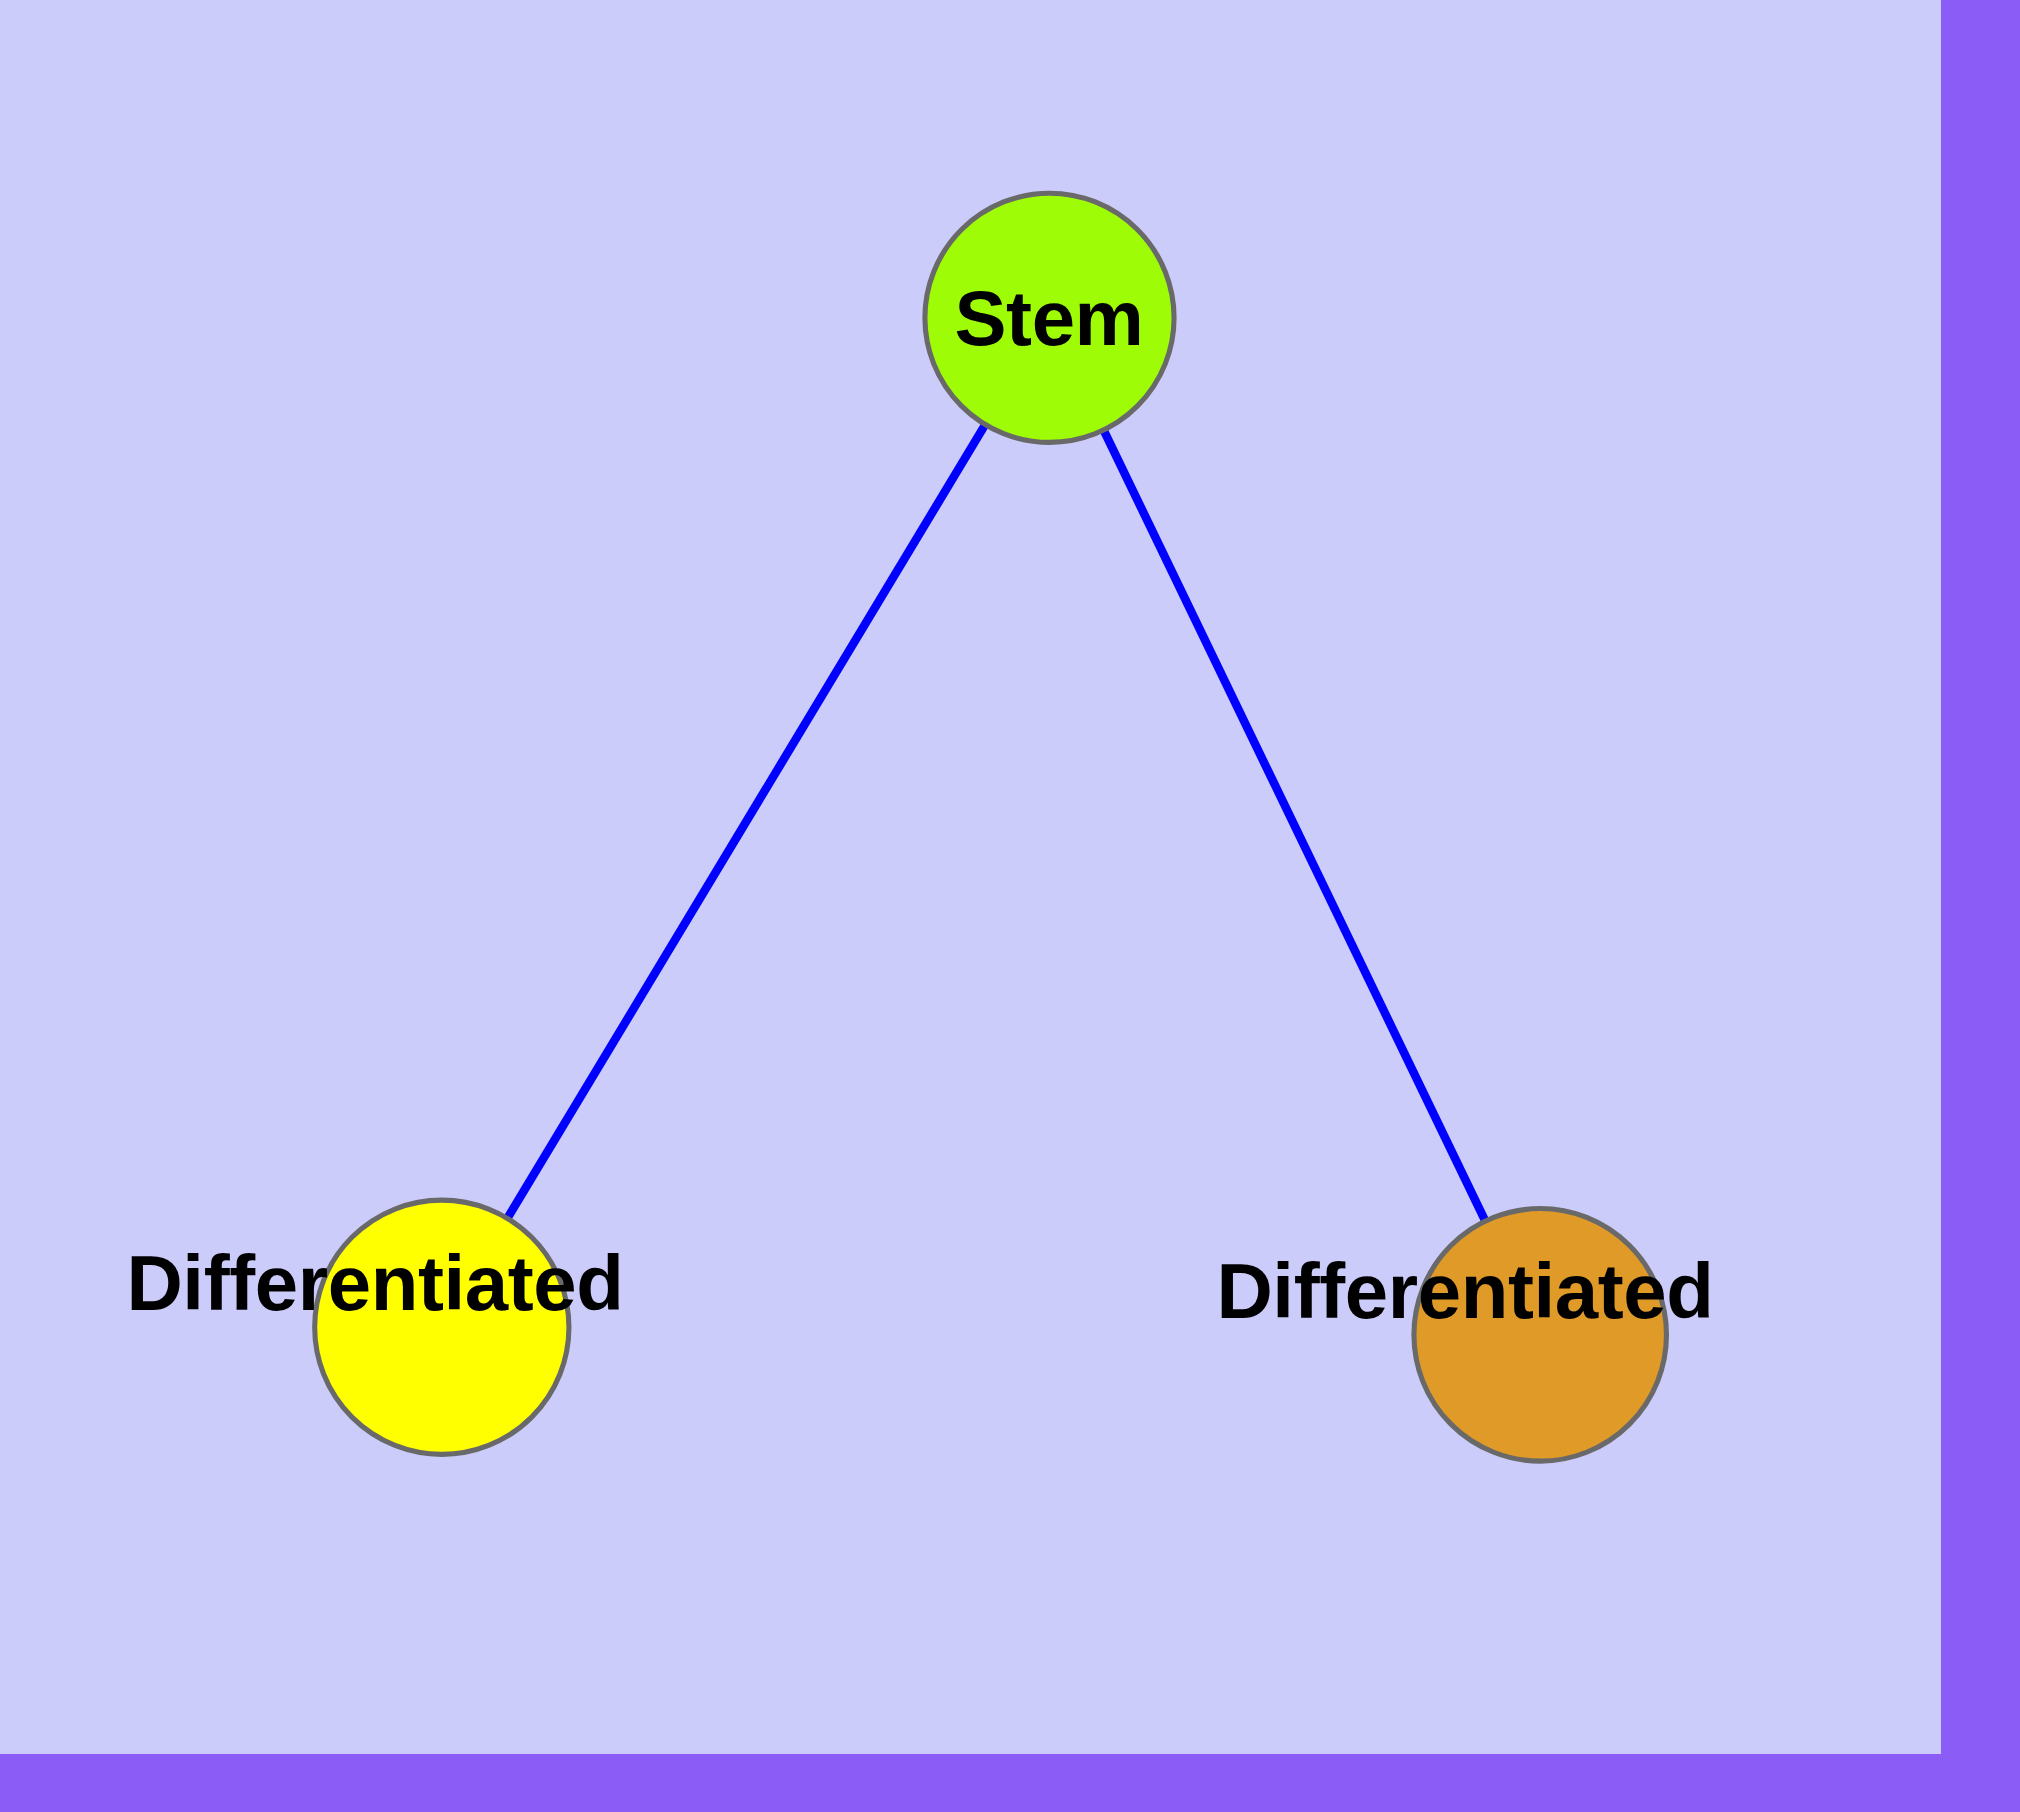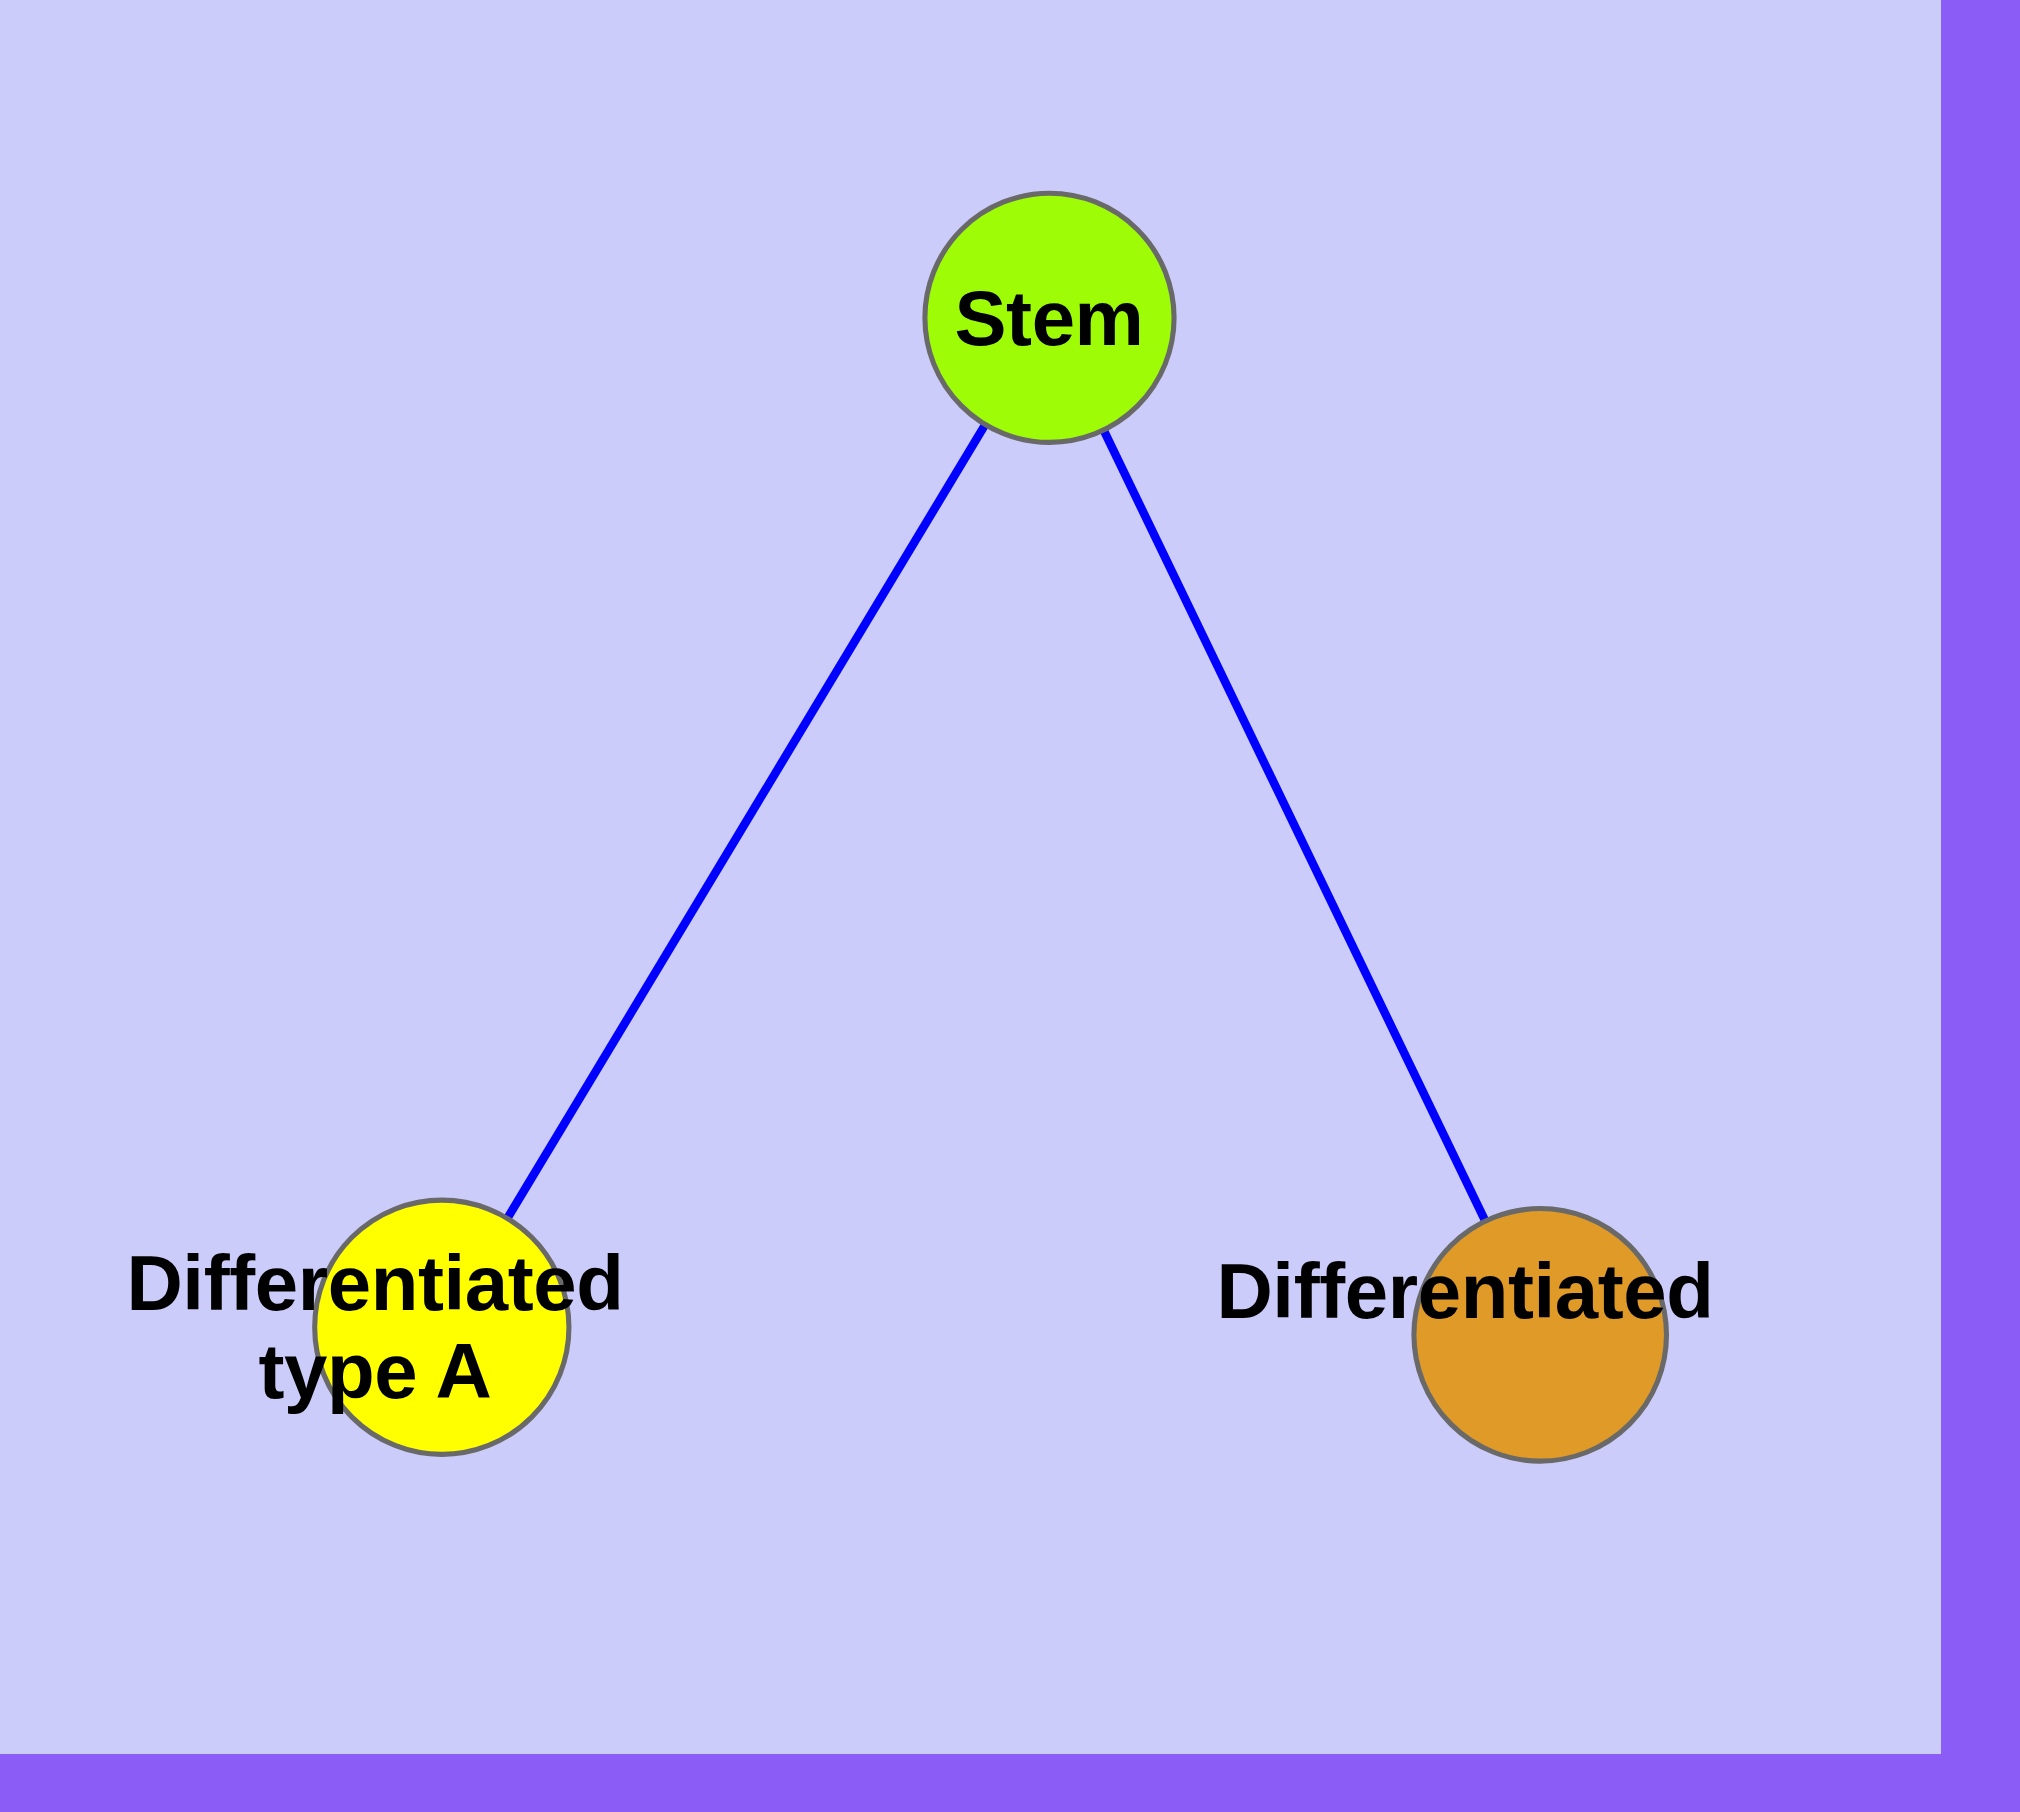--- a/index.html
+++ b/index.html
@@ -72,18 +72,18 @@
     </g>
     <g>
       <circle cx="1238" cy="375" r="147" fill="#9efd06" stroke="#696969" stroke-width="6"></circle>
       <circle cx="521" cy="1566" r="150" fill="#ffff00" stroke="#696969" stroke-width="6"></circle>
       <circle cx="1817" cy="1575" r="149" fill="#e09a28" stroke="#696969" stroke-width="6"></circle>
     </g>
   </svg>
 
   <div class="node-label" id="label-stem" style="left: 1049px; top: 274px;">Stem</div>
 
-  <div class="node-label" id="label-diff-a" style="left: 375px; top: 1239px;"><span>Differentiated</span><br><span>type A</span></div>
+  <div class="node-label" id="label-diff-a" style="left: 375px; top: 1239px;"><span>Differentiated</span><br></div>
 
   <div class="node-label" id="label-diff-b" style="left: 1465px; top: 1247px;"><span>Differentiated</span><br></div>
 
 </div>
 
 
 </body></html>

